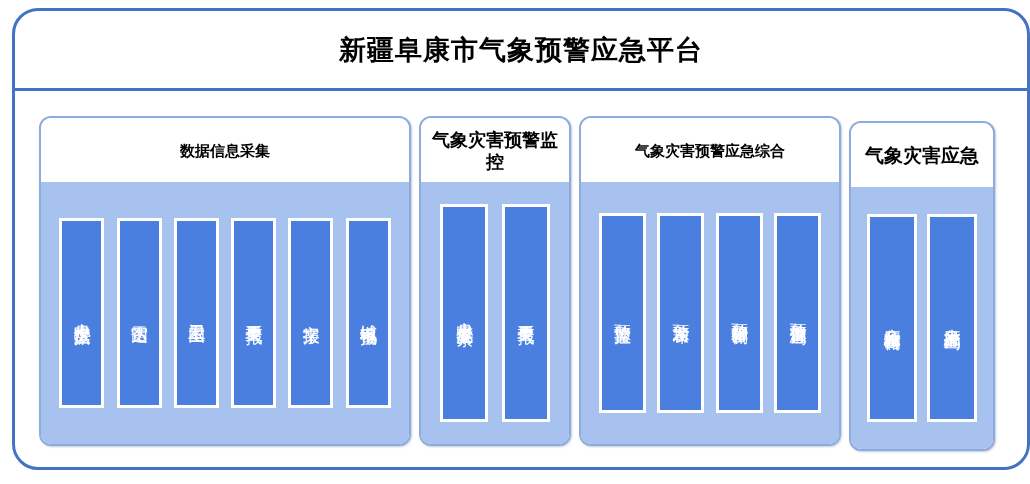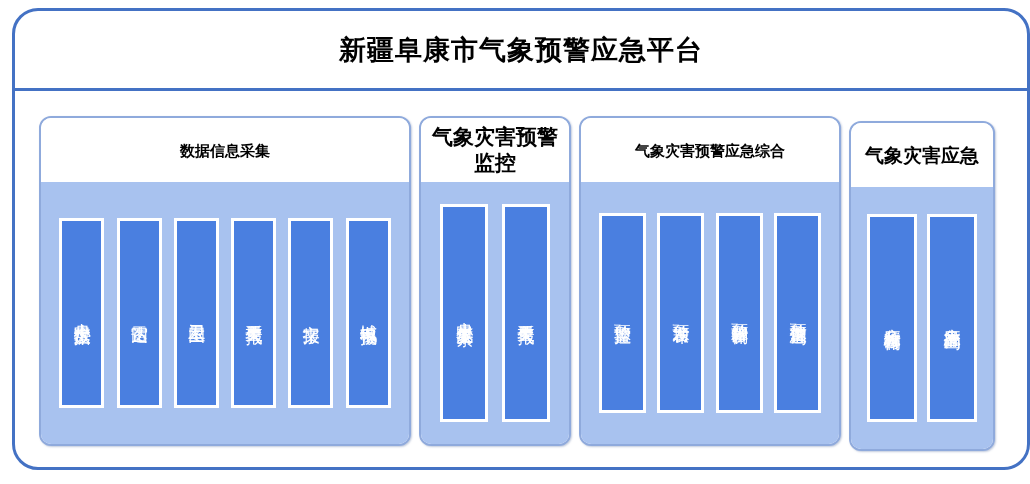--- a/index.html
+++ b/index.html
@@ -110,21 +110,21 @@
     letter-spacing: 1px;
     overflow: hidden;
   }
 
   
   #panel-0 { left: 24px;  top: 25px; width: 372px; height: 330px; }
   #panel-0 .panel-header { height: 64px; }
   #panel-0 .panel-body   { height: calc(330px - 64px - 4px); }
 
   #panel-1 { left: 404px; top: 25px; width: 152px; height: 330px; }
-  #panel-1 .panel-header { height: 64px; font-size: 21px; }
+  #panel-1 .panel-header { height: 64px; font-size: 18px; }
   #panel-1 .panel-body   { height: calc(330px - 64px - 4px); }
 
   #panel-2 { left: 564px; top: 25px; width: 262px; height: 330px; }
   #panel-2 .panel-header { height: 64px; }
   #panel-2 .panel-body   { height: calc(330px - 64px - 4px); }
 
   #panel-3 { left: 834px; top: 30px; width: 146px; height: 330px; }
   #panel-3 .panel-header { height: 64px; font-size: 19px; }
   #panel-3 .panel-body   { height: calc(330px - 64px - 4px); }
 

